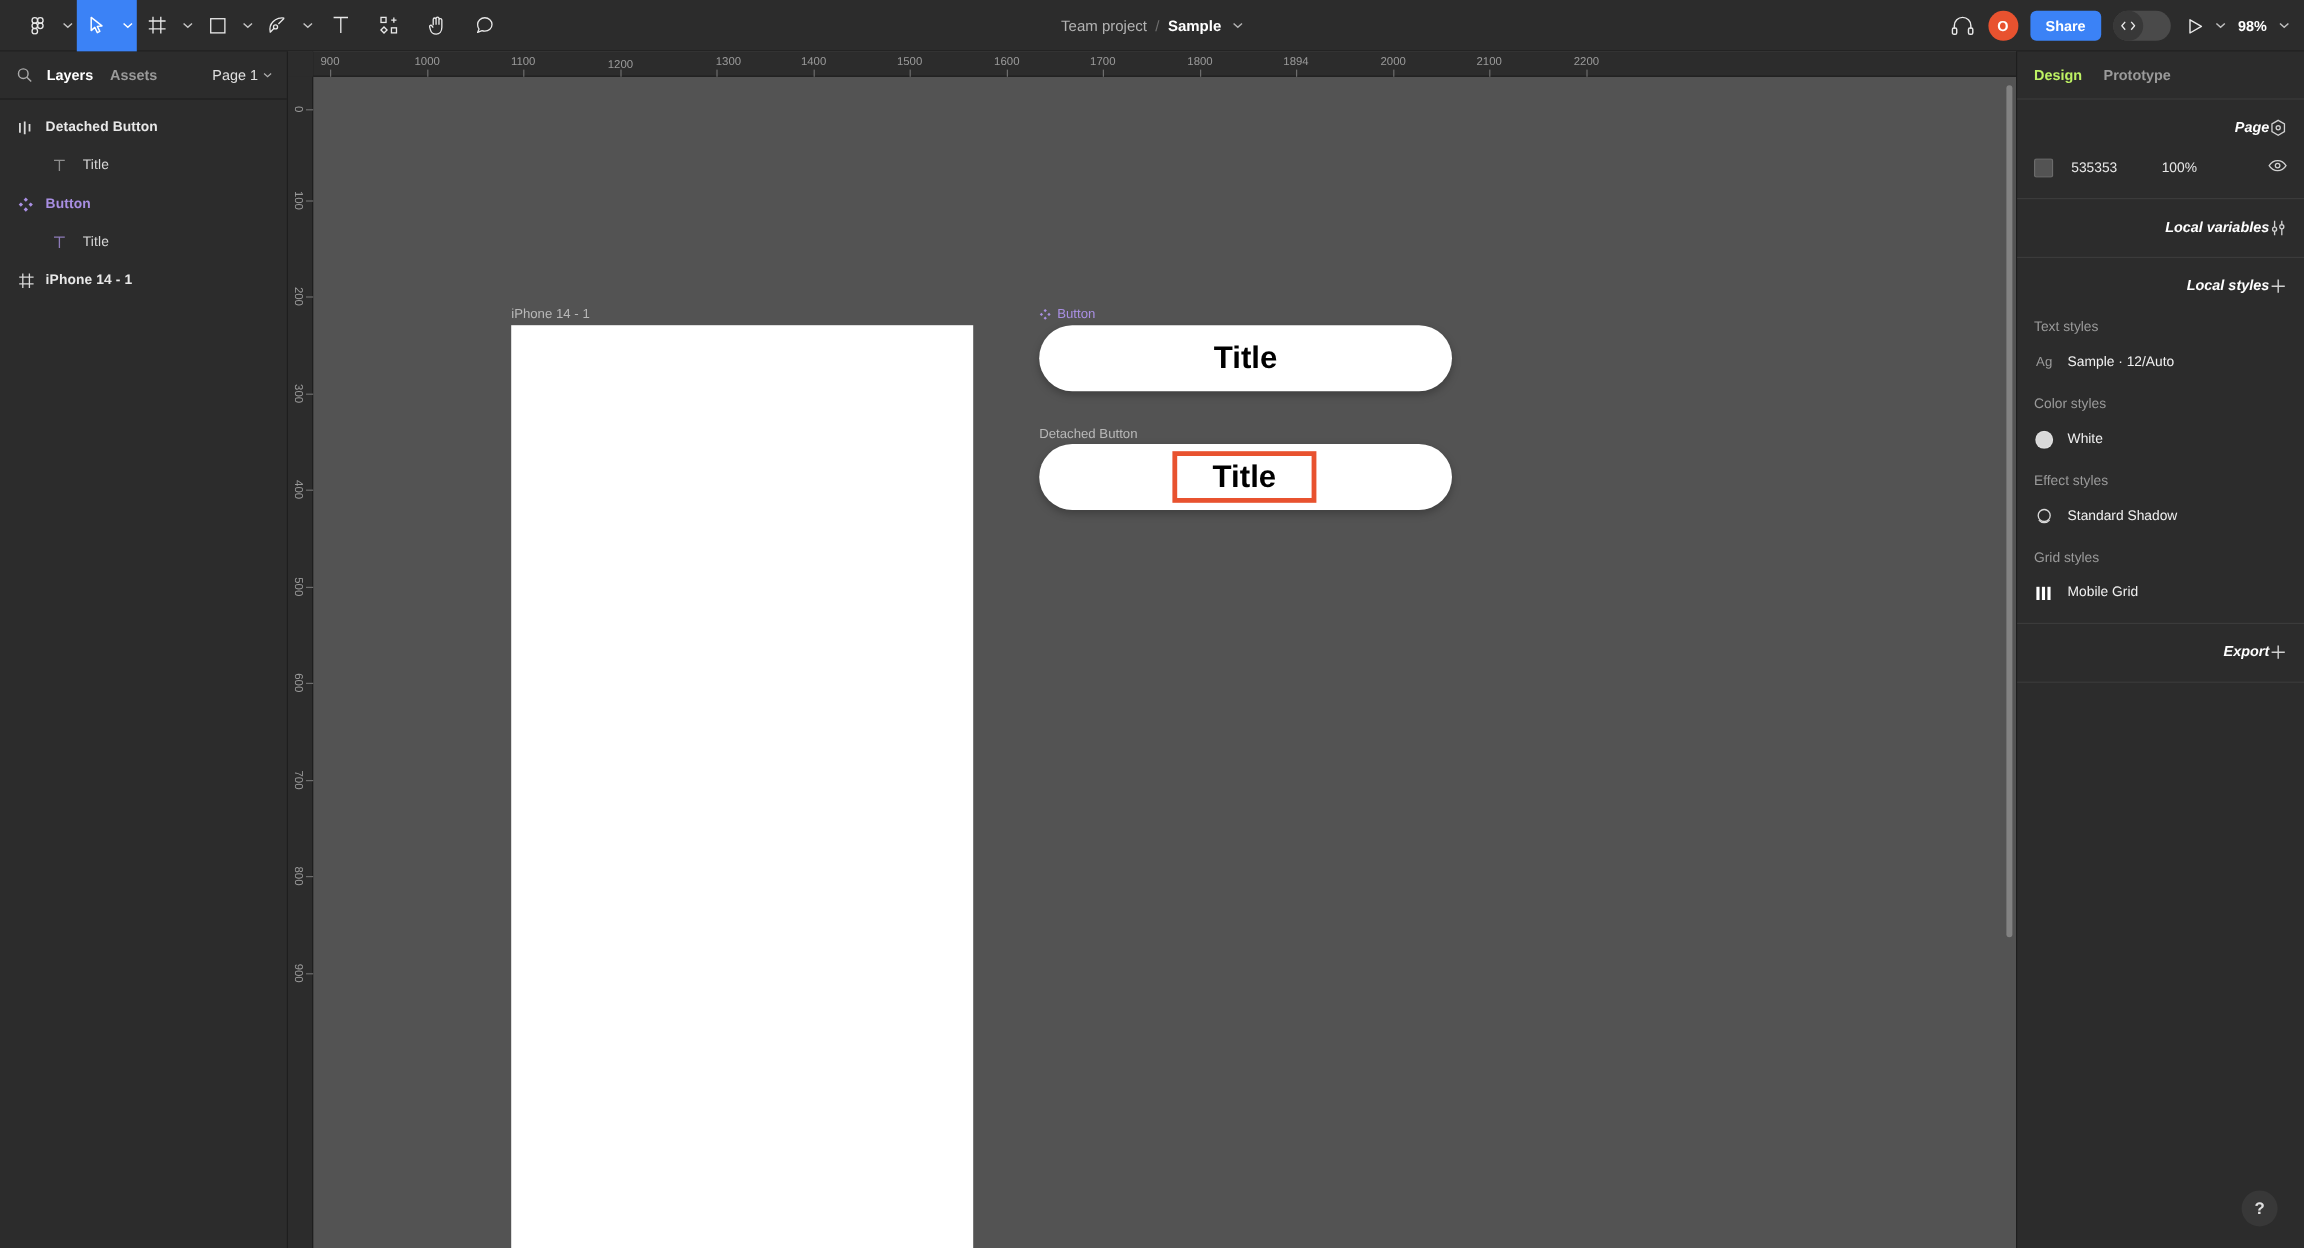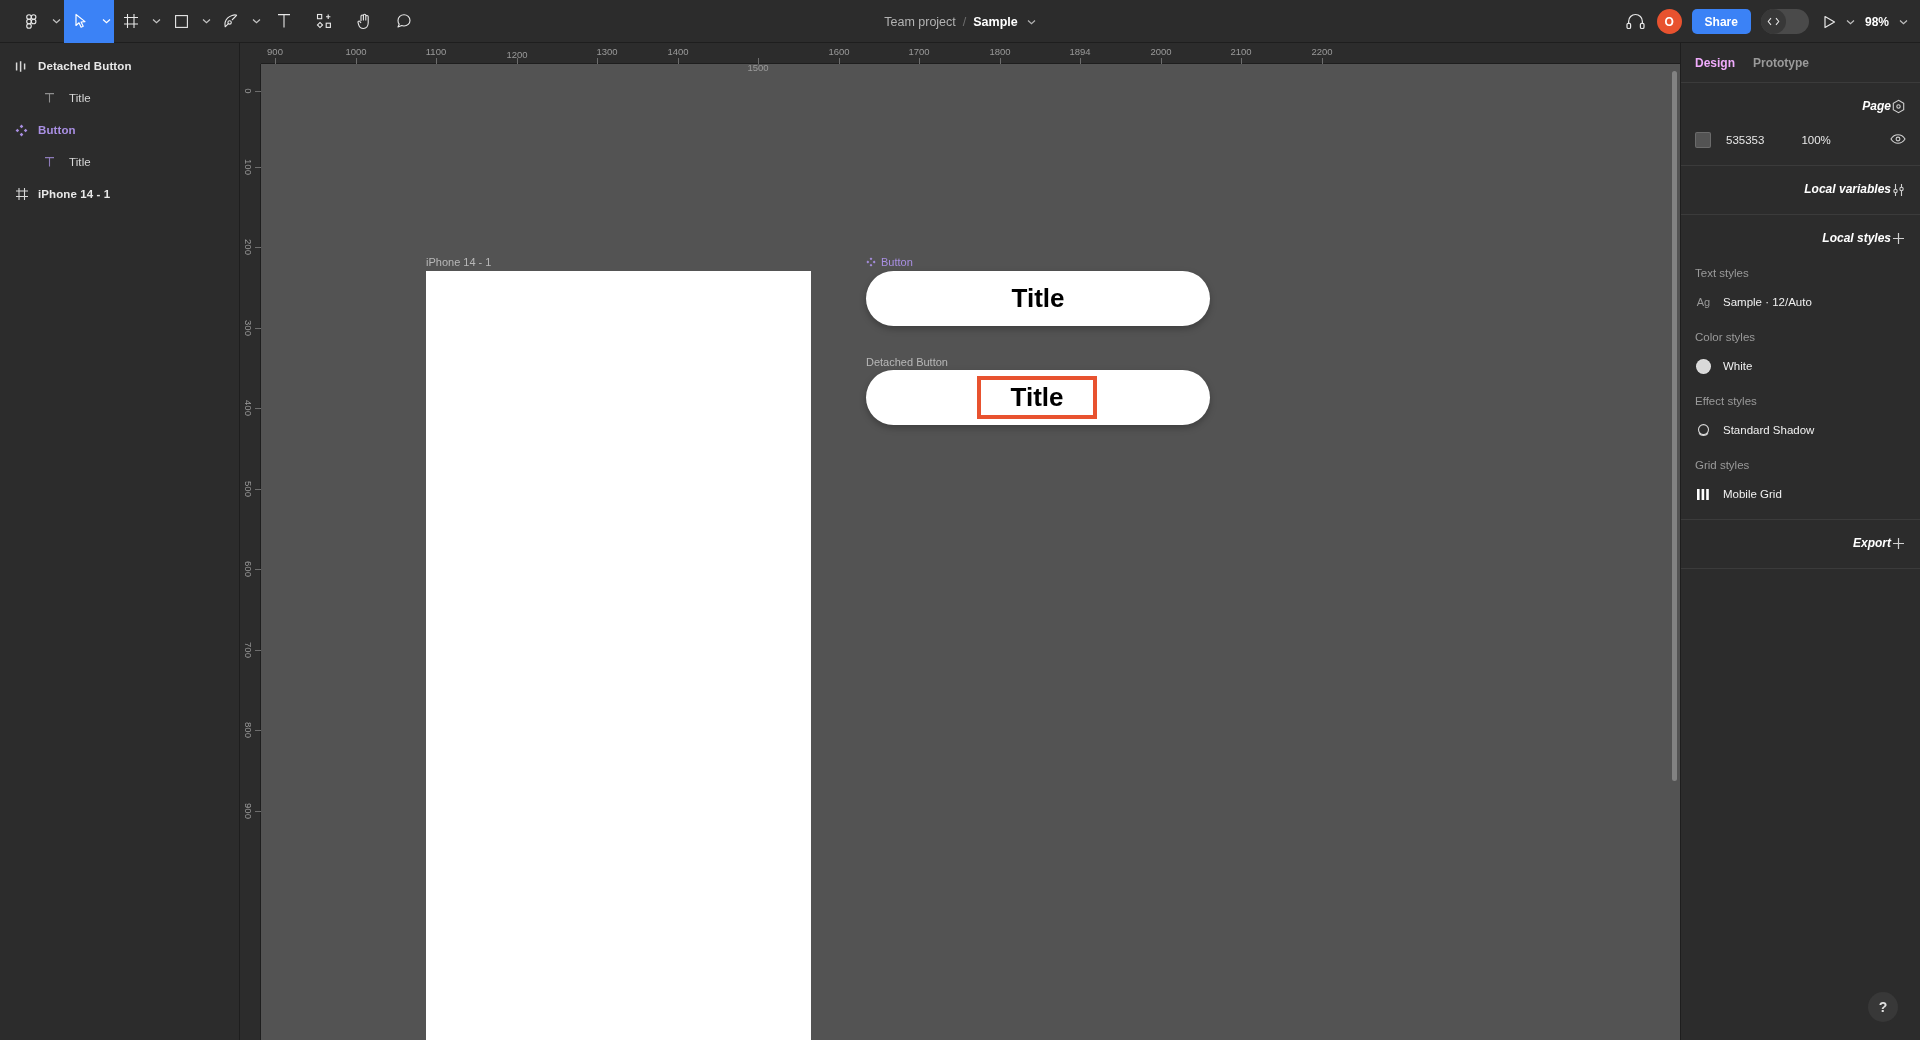--- a/index.html
+++ b/index.html
@@ -159,21 +159,21 @@
   
   .right-panel {
     position: absolute; left: 1680px; top: 43px; width: 240px; height: 997px;
     background: #2c2c2c; border-left: 1px solid #1e1e1e;
   }
   .rp-tabs {
     height: 40px; display: flex; align-items: center; padding: 0 14px;
     gap: 18px; border-bottom: 1px solid #3b3b3b;
   }
   .rp-tab { font-size: 12px; font-weight: bold; color: #9a9a9a; }
-  .rp-tab.active { color: #f0abfc; }
+  .rp-tab.active { color: #bef264; }
 
   .rp-section { border-bottom: 1px solid #3b3b3b; padding: 12px 14px 14px 14px; }
   .rp-head {
     display: flex; align-items: center; justify-content: flex-end;
     height: 22px;
     font-style: italic;
   }
   .rp-title { font-size: 12px; font-weight: bold; color: #ffffff; }
   .rp-icon { color: #d0d0d0; display: flex; align-items: center; }
 
@@ -367,20 +367,38 @@
       <span class="zoom-label">98%</span>
       <span class="mini-caret">
         <svg width="9" height="6" viewBox="0 0 9 6" fill="none" stroke="currentColor" stroke-width="1.2">
             <path d="M1 1.5L4.5 4.8L8 1.5"></path>
           </svg>
       </span>
     </div>
   </div>
 
   <div class="left-panel">
+    <div class="lp-tabs">
+      <span style="display:flex;align-items:center;color:#aaa;margin-right:-2px;">
+        <svg width="13" height="13" viewBox="0 0 13 13" fill="none" stroke="currentColor" stroke-width="1.2">
+          <circle cx="5.4" cy="5.4" r="4"></circle>
+            <path d="M8.4 8.4l3.6 3.6"></path>
+        </svg>
+      </span>
+      <span class="lp-tab active">Layers</span>
+      <span class="lp-tab">Assets</span>
+      <span class="lp-page">
+        <span>Page 1</span>
+        <span style="display:flex;">
+          <svg width="8" height="5" viewBox="0 0 9 6" fill="none" stroke="#b0b0b0" stroke-width="1.2">
+              <path d="M1 1.5L4.5 4.8L8 1.5"></path>
+            </svg>
+        </span>
+      </span>
+    </div>
 
     <div class="layer-list" style="padding-top:7px;">
 
       <div class="layer-row">
         <span class="layer-icon">
           <svg width="13" height="13" viewBox="0 0 13 13" fill="none" stroke="#d8d8d8" stroke-width="1.5">
             <path d="M1.6 2.4v8.2M5.6 1.2v10.6M9.6 3.4v6.2"></path>
           </svg>
         </span>
         <span class="layer-name">Detached Button</span>
@@ -460,21 +478,21 @@
       <span class="rh-tick" style="left:116px; top:3px;">1000</span>
       <span class="rh-mark" style="left:116px;"></span>
       <span class="rh-tick" style="left:196px; top:3px;">1100</span>
       <span class="rh-mark" style="left:196px;"></span>
       <span class="rh-tick" style="left:277px; top:6px;">1200</span>
       <span class="rh-mark" style="left:277px;"></span>
       <span class="rh-tick" style="left:367px; top:3px;">1300</span>
       <span class="rh-mark" style="left:357px;"></span>
       <span class="rh-tick" style="left:438px; top:3px;">1400</span>
       <span class="rh-mark" style="left:438px;"></span>
-      <span class="rh-tick" style="left:518px; top:19px;">1500</span>
+      <span class="rh-tick" style="left:518px; top:3px;">1500</span>
       <span class="rh-mark" style="left:518px;"></span>
       <span class="rh-tick" style="left:599px; top:3px;">1600</span>
       <span class="rh-mark" style="left:599px;"></span>
       <span class="rh-tick" style="left:679px; top:3px;">1700</span>
       <span class="rh-mark" style="left:679px;"></span>
       <span class="rh-tick" style="left:760px; top:3px;">1800</span>
       <span class="rh-mark" style="left:760px;"></span>
       <span class="rh-tick" style="left:840px; top:3px;">1894</span>
       <span class="rh-mark" style="left:840px;"></span>
       <span class="rh-tick" style="left:921px; top:3px;">2000</span>

